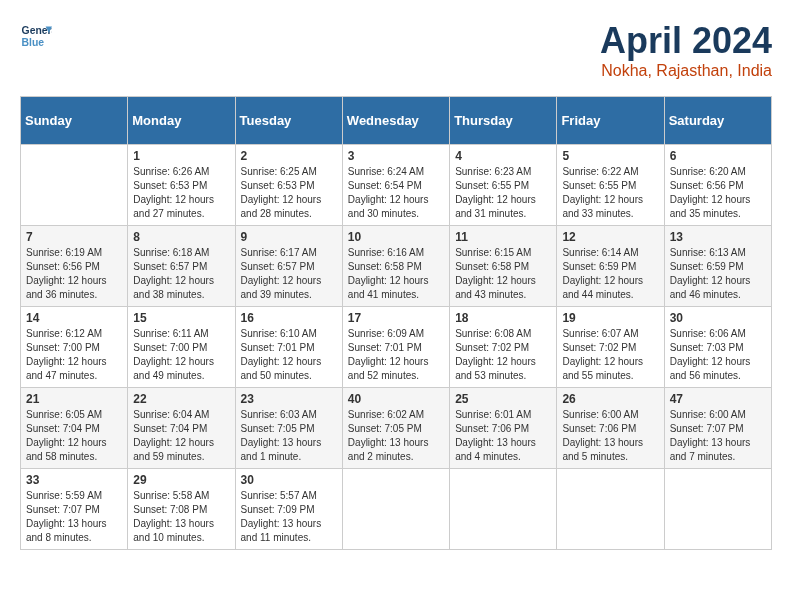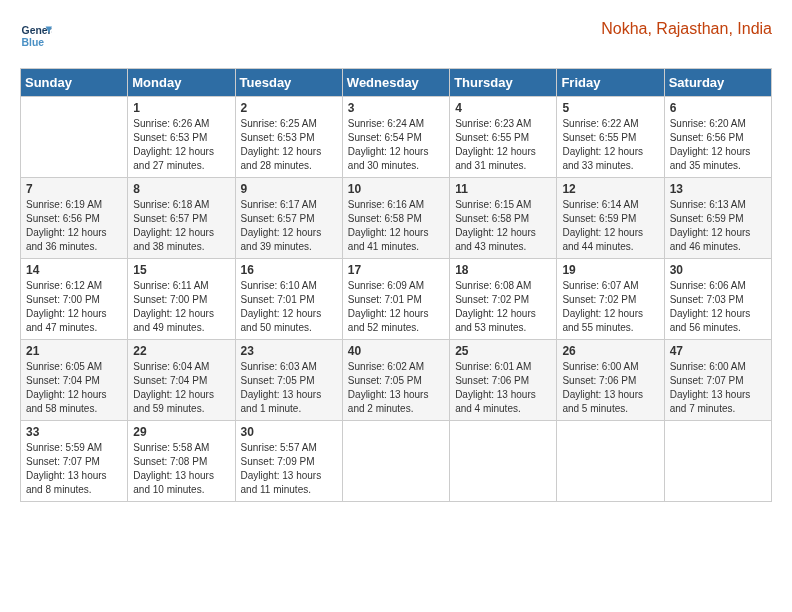--- a/index.html
+++ b/index.html
@@ -40,21 +40,21 @@
     .calendar {
       width: 100%;
       border-collapse: collapse;
       border: 1px solid #ccc;
     }
     .calendar th {
       background-color: #2e6da4;
       color: #fff;
       font-size: 13px;
       font-weight: bold;
-      padding: 6px 4px;
+      padding: 16px 4px;
       text-align: left;
       border: 1px solid #ccc;
     }
     .calendar td {
       vertical-align: top;
       border: 1px solid #ccc;
       padding: 4px 5px;
       width: 107px;
       min-height: 80px;
       background: #fff;
@@ -85,20 +85,21 @@
 
 <div class="header">
   <div class="logo">
     <svg class="logo-icon" viewBox="0 0 40 40">
       <text x="2" y="18" font-size="13" font-weight="bold" fill="#1a3a5c">General</text>
       <text x="2" y="32" font-size="13" font-weight="bold" fill="#4a90c4">Blue</text>
       <polygon points="32,8 40,8 36,16" fill="#4a90c4"></polygon>
     </svg>
   </div>
   <div class="title-area">
+    <div class="main-title">April 2024</div>
     <div class="subtitle">Nokha, Rajasthan, India</div>
   </div>
 </div>
 
 <table class="calendar">
   <thead>
     <tr>
     <th>Sunday</th>
         <th>Monday</th>
         <th>Tuesday</th>

